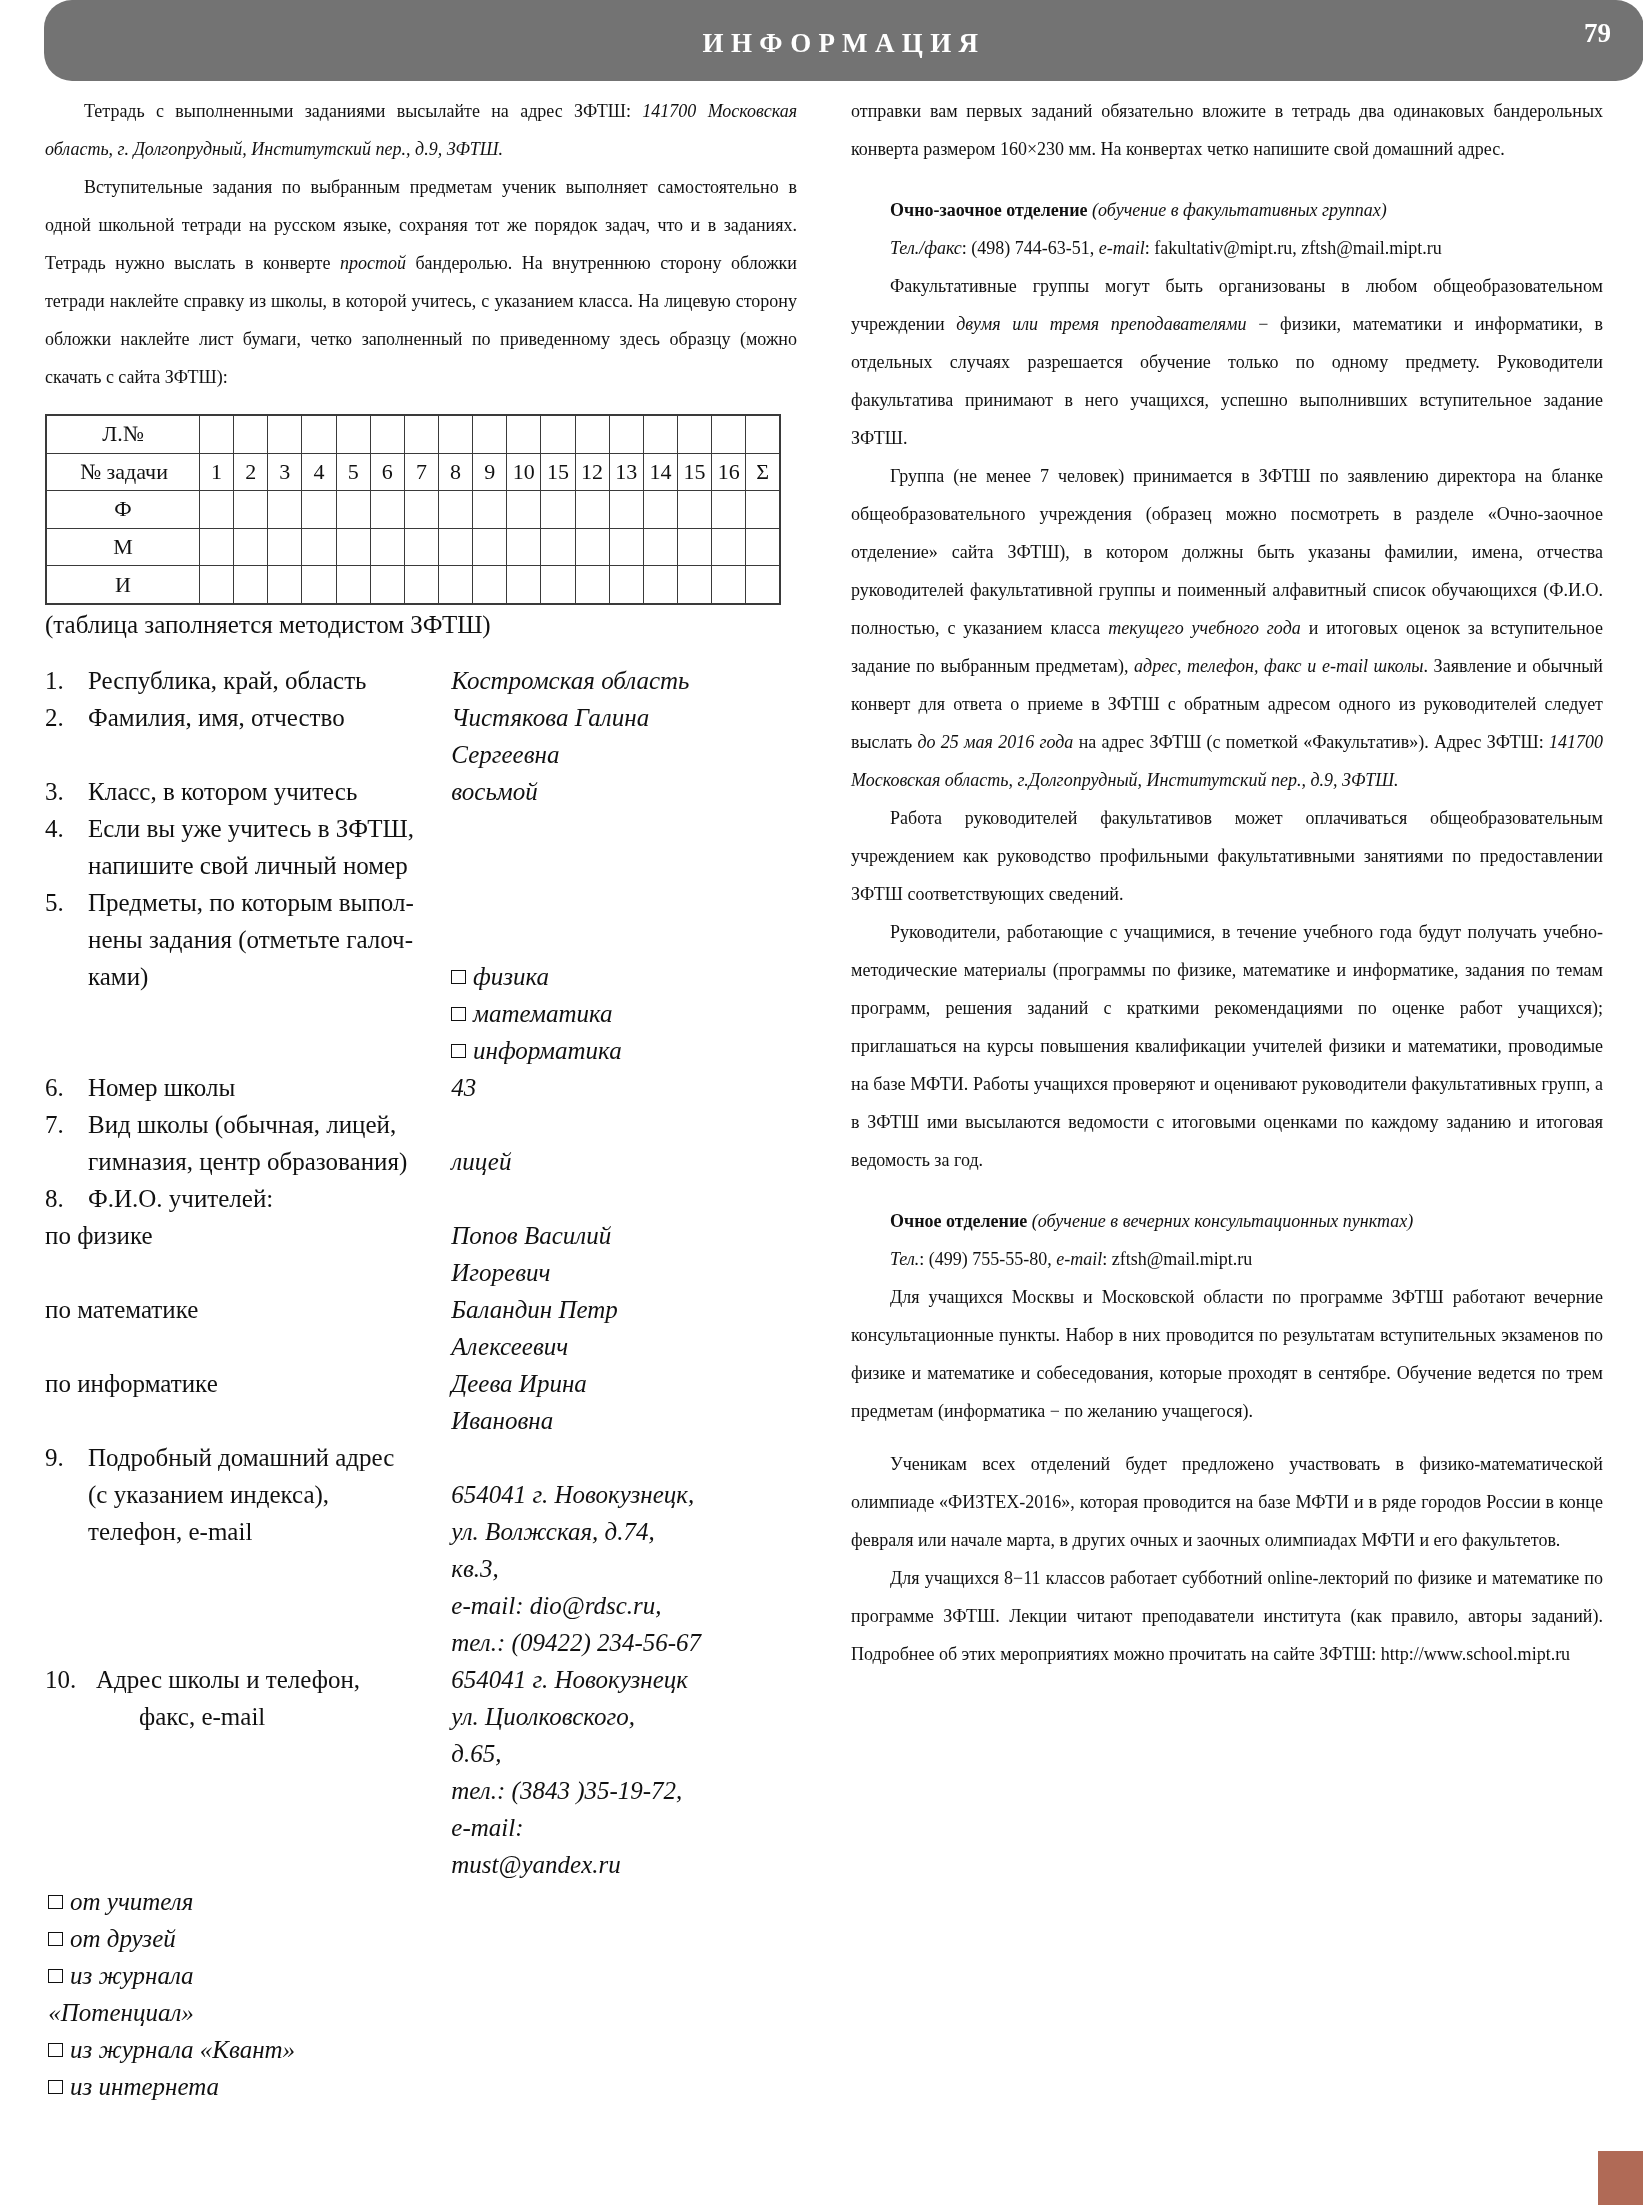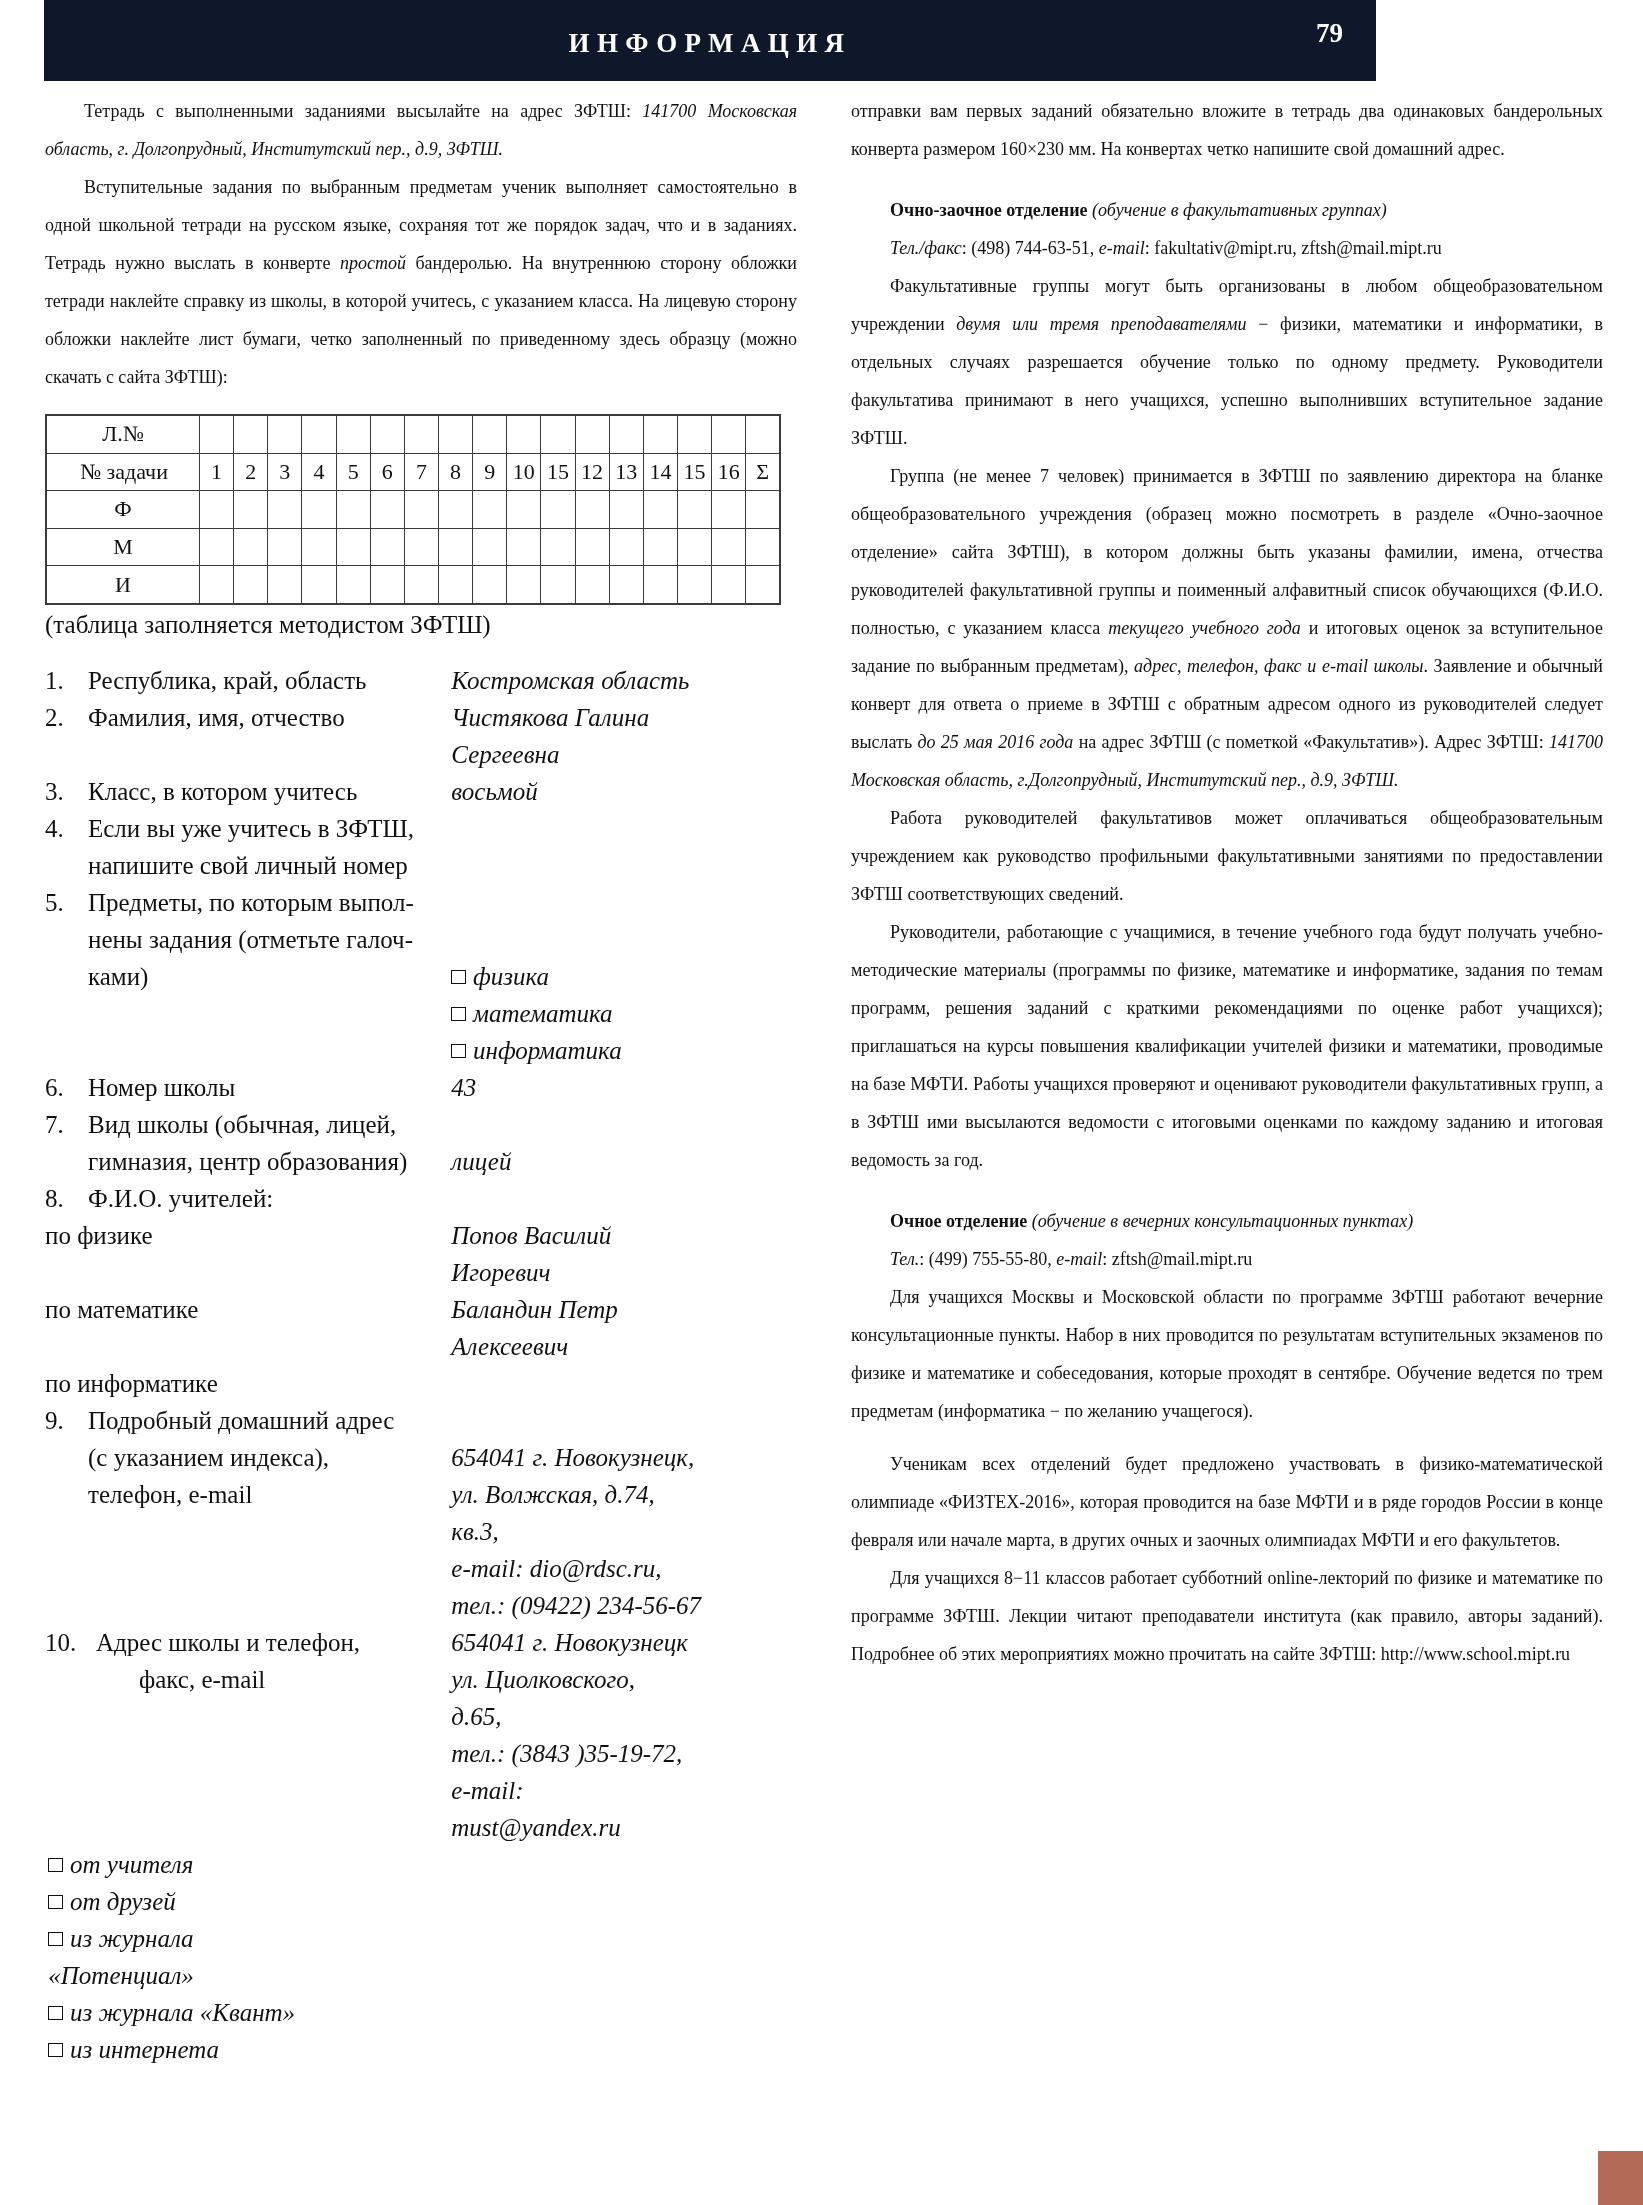--- a/index.html
+++ b/index.html
@@ -20,23 +20,24 @@
     width: 1644px;
     height: 2205px;
     background: #fff;
   }
 
   
   .header-bar {
     position: absolute;
     left: 44px;
     top: 0;
-    width: 1332px;
+    width: 1600px;
     height: 81px;
-    background: #0f172a;
+    background: #737373;
+    border-radius: 28px;
   }
   .header-title {
     position: absolute;
     left: 0;
     right: 0;
     top: 28px;
     text-align: center;
     color: #ffffff;
     font-size: 27px;
     font-weight: bold;
@@ -396,20 +397,24 @@
           <div class="form-value">
             <div>Баландин Петр</div>
             <div>Алексеевич</div>
           </div>
         </div>
 
         <div class="form-row">
           <div class="form-label">
             <span class="form-label-text">по информатике</span>
           </div>
+          <div class="form-value">
+            <div>Деева Ирина</div>
+            <div>Ивановна</div>
+          </div>
         </div>
 
         <div class="form-row">
           <div class="form-label">
             <span class="form-num">9.</span>
             <span class="form-label-text">
               <div>Подробный домашний адрес</div>
               <div>(с указанием индекса),</div>
               <div>телефон, e-mail</div>
             </span>

